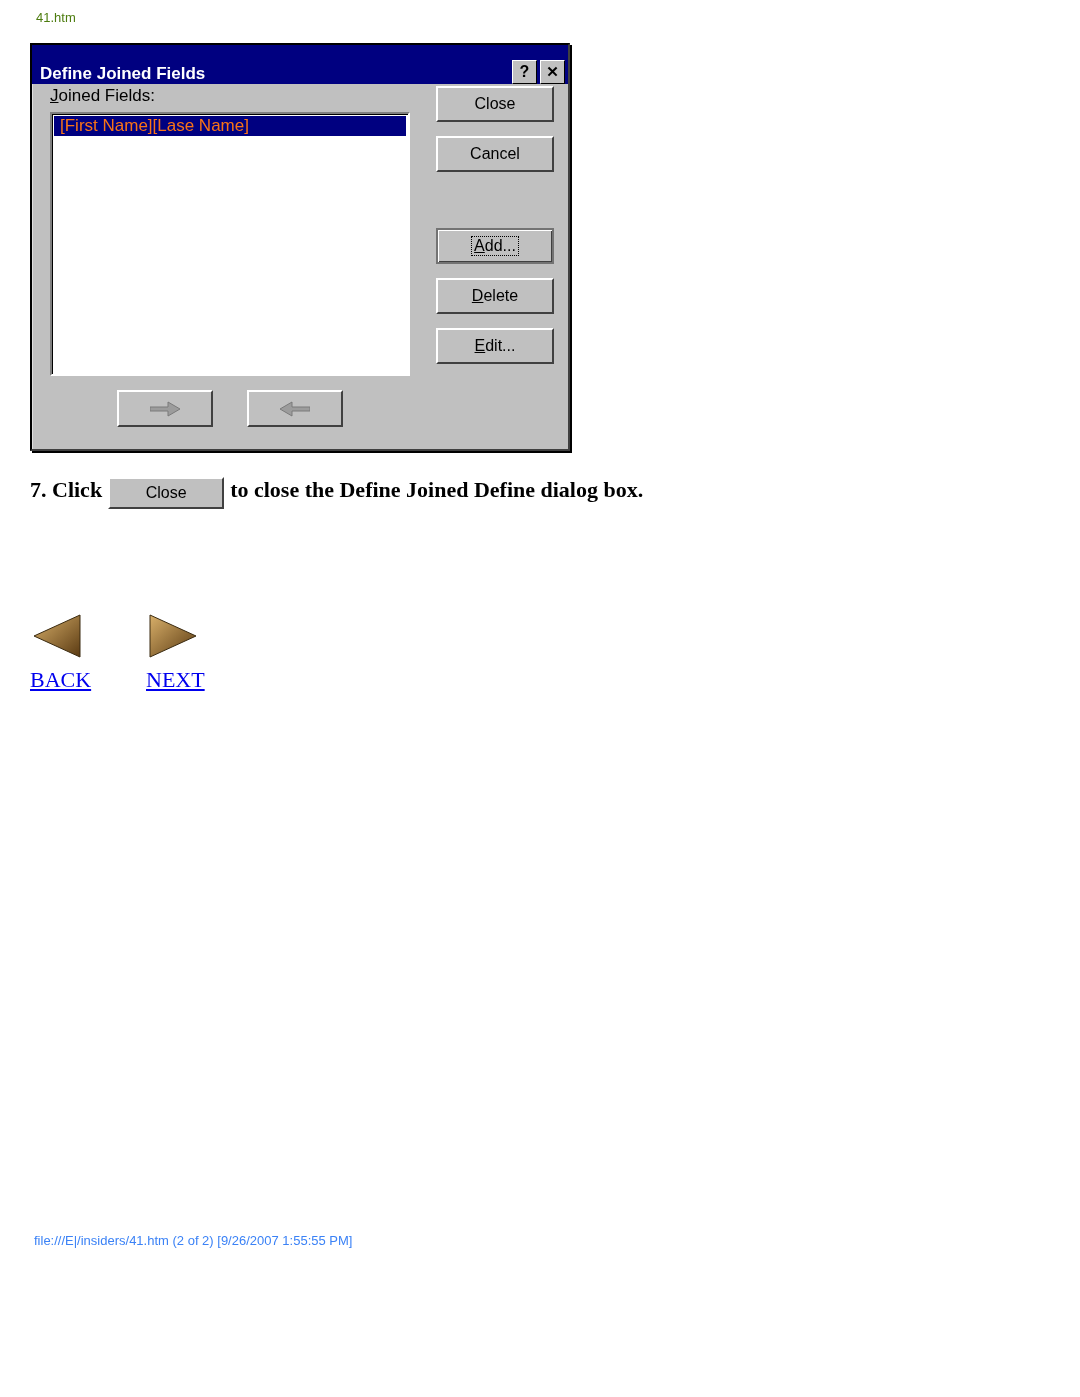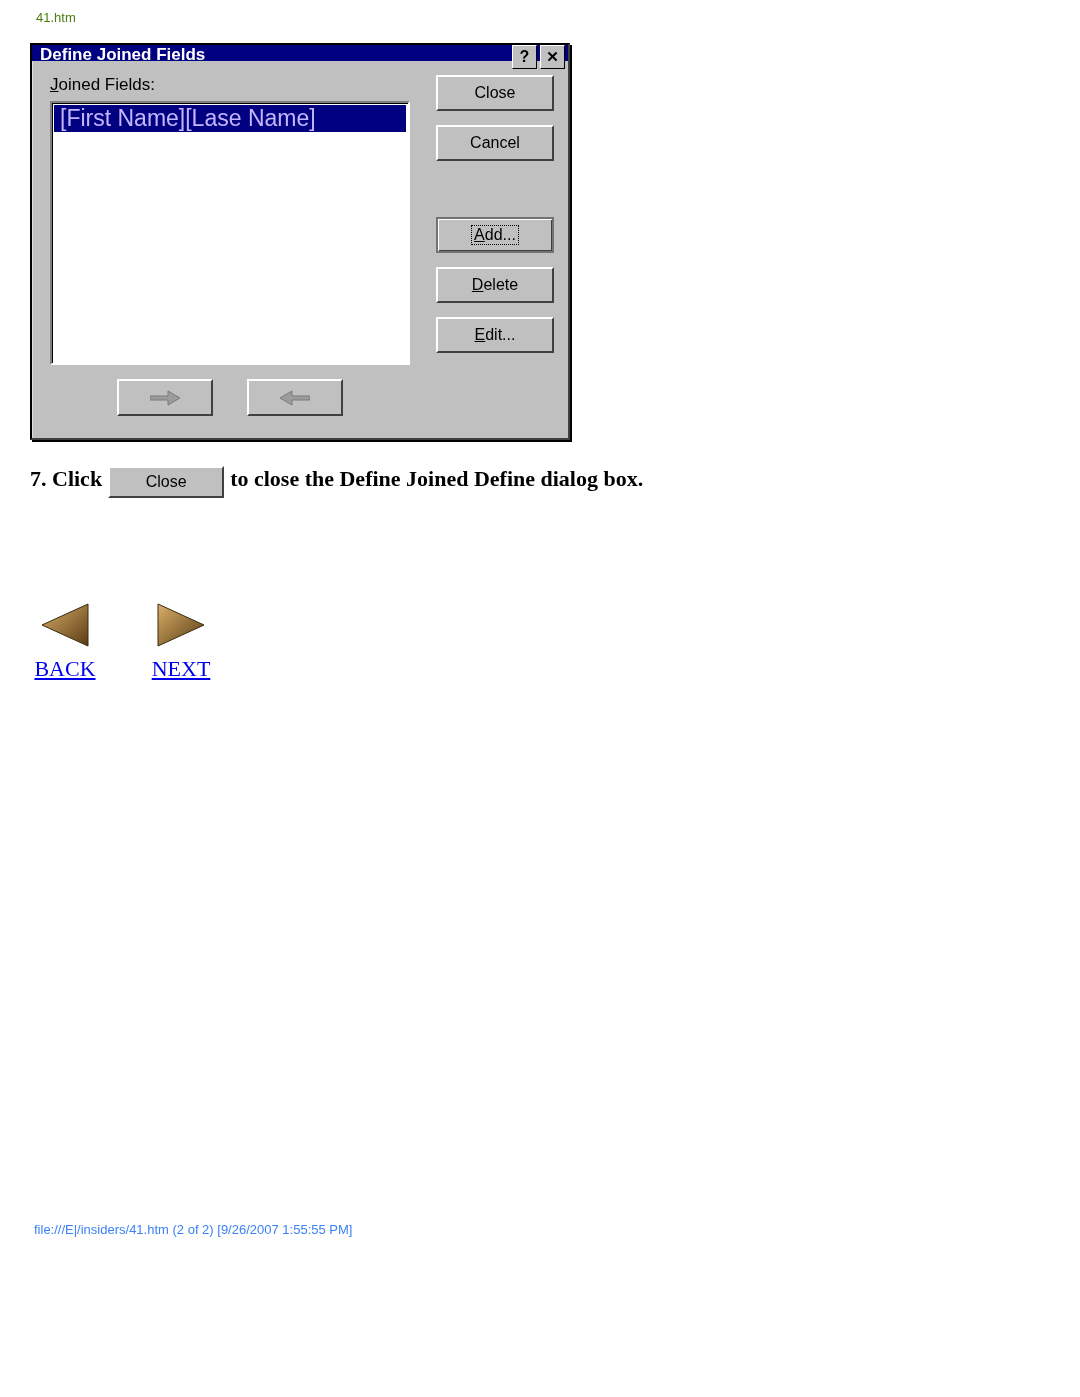--- a/index.html
+++ b/index.html
@@ -1,42 +1,42 @@
 <!DOCTYPE html>
 <html><head>
 <meta charset="utf-8">
 <style>
   html,body{margin:0;padding:0;background:#fff;font-family:"Times New Roman",serif;color:#000;width:1080px}
   .page{padding:10px 20px 20px 30px}
   .hdr{font-family:Arial,sans-serif;font-size:13px;color:#4d7c0f;margin:0 0 18px 6px}
   
   .dlg{width:536px;background:#c0c0c0;border:2px solid #000;border-right-color:#404040;border-bottom-color:#404040;box-shadow:inset 1px 1px 0 #dfdfdf, 2px 2px 0 #000;position:relative}
-  .tbar{background:#000080;height:16px;display:flex;align-items:flex-start;color:#fff;font-family:Arial,sans-serif;font-weight:bold;font-size:17px;padding-left:8px}
+  .tbar{background:#000080;height:39px;display:flex;align-items:flex-end;color:#fff;font-family:Arial,sans-serif;font-weight:bold;font-size:17px;padding-left:8px}
   .tbar .ttl{flex:1}
   .tbtn{width:23px;height:22px;background:#c0c0c0;border:1px solid #000;border-top-color:#fff;border-left-color:#fff;margin-right:3px;display:flex;align-items:center;justify-content:center;font-family:Arial,sans-serif;font-size:16px;font-weight:bold;color:#000}
   .tbtn.close{font-size:15px}
-  .body{display:flex;padding:14px 14px 14px 18px}
+  .body{display:flex;padding:2px 14px 14px 18px}
   .left{flex:1}
   .lbl{font-family:Arial,sans-serif;font-size:17px;display:block;margin-bottom:6px}
   .listbox{background:#fff;border:2px solid #808080;border-right-color:#fff;border-bottom-color:#fff;box-shadow:inset 1px 1px 0 #000;width:356px;height:260px}
-  .listitem{background:#000080;color:#c4b5fd;font-family:Arial,sans-serif;font-size:23px;padding:0 6px;margin:2px 2px 0 2px}
+  .listitem{background:#000080;color:#f97316;font-family:Arial,sans-serif;font-size:17px;padding:0 6px;margin:2px 2px 0 2px}
   .arrowrow{display:flex;justify-content:center;gap:34px;margin:14px 0 8px 0}
   .abtn{width:92px;height:33px;background:#c0c0c0;border:2px solid #fff;border-right-color:#404040;border-bottom-color:#404040;display:flex;align-items:center;justify-content:center}
   .abtn svg{opacity:.55}
   .right{width:120px;margin-left:26px;display:flex;flex-direction:column;gap:14px;align-items:stretch}
   .btn{height:32px;background:#c0c0c0;border:2px solid #fff;border-right-color:#404040;border-bottom-color:#404040;font-family:Arial,sans-serif;font-size:16px;display:flex;align-items:center;justify-content:center}
   .btn.focus{border:2px solid #737373;box-shadow:inset 1px 1px 0 #fff, inset -1px -1px 0 #404040}
   .btn.focus .txt{border:1px dotted #000;padding:0 2px}
   .gap{height:28px}
   
   .instr{font-size:22px;font-weight:bold;margin:26px 0 0 0;display:flex;flex-wrap:wrap;gap:0}
   .instr .inline-btn{display:inline-flex;width:112px;height:28px;background:#c0c0c0;border:2px solid #fff;border-right-color:#404040;border-bottom-color:#404040;align-items:center;justify-content:center;font-family:Arial,sans-serif;font-size:16px;font-weight:normal;margin:0 6px}
   
   .nav{display:flex;gap:46px;margin:100px 0 0 0}
-  .navitem{display:flex;flex-direction:column;align-items:center;width:70px;cursor:pointer}
+  .navitem{display:flex;flex-direction:column;width:70px;cursor:pointer}
   .navitem .tri{width:54px;height:54px}
   .navlink{color:#0000EE;text-decoration:underline;font-size:22px;font-family:"Times New Roman",serif;margin-top:4px}
   
   .ftr{font-family:Arial,sans-serif;font-size:13px;color:#3b82f6;position:fixed;left:34px;top:1366px}
   @media screen{.ftr{position:absolute;top:auto;margin-top:540px}}
   .page{position:relative;min-height:1380px}
   .u{text-decoration:underline}
 </style>
 </head>
 <body>

